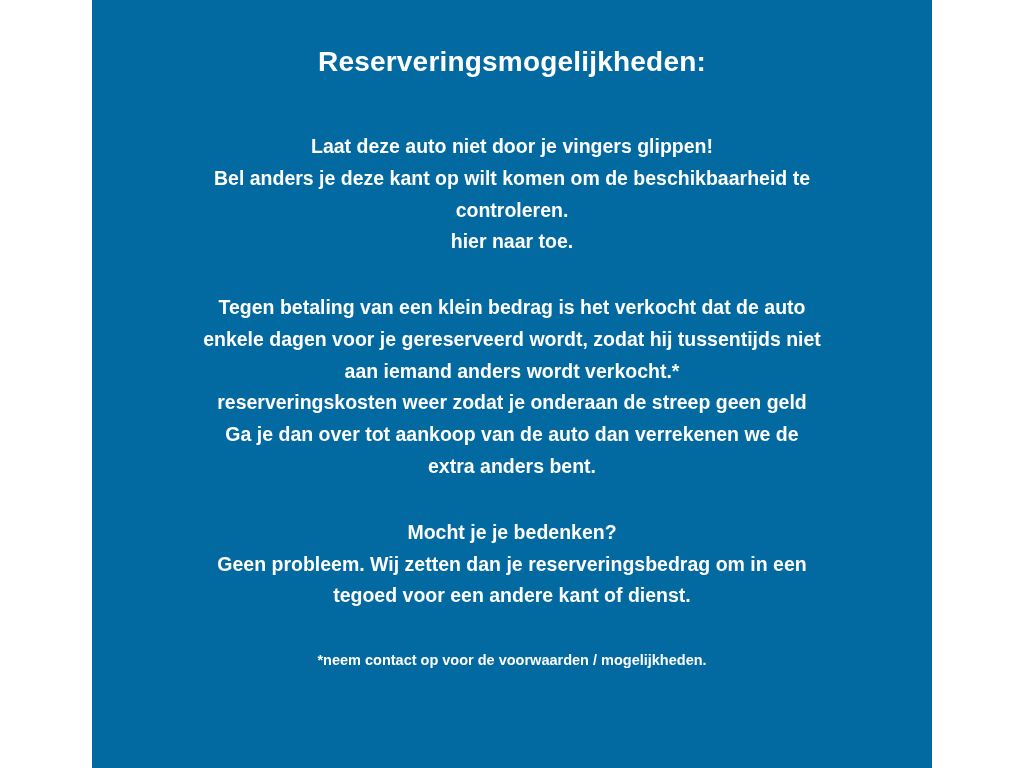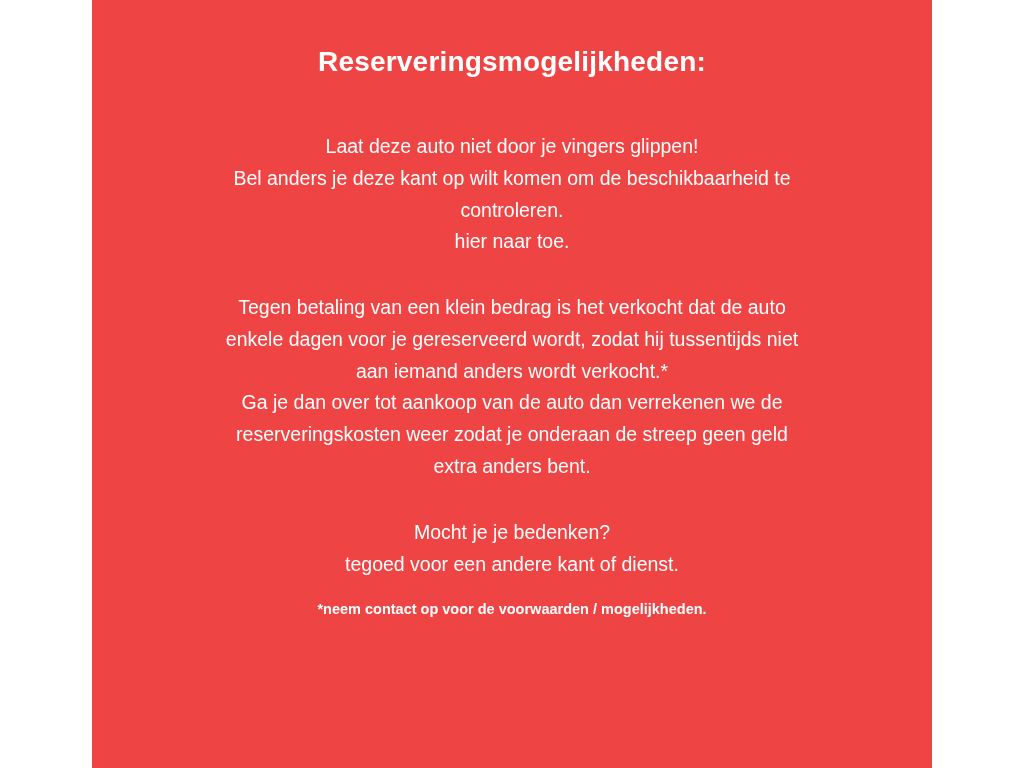--- a/index.html
+++ b/index.html
@@ -18,48 +18,48 @@
     width: 1024px;
     height: 768px;
     background: #ffffff;
   }
   #panel {
     position: absolute;
     left: 92px;
     top: 0;
     width: 840px;
     height: 768px;
-    background: #ef4444;
+    background: #0369a1;
     box-sizing: border-box;
     padding: 30px 60px 20px 60px;
     color: #ffffff;
     text-align: center;
   }
   .doc-title {
     font-size: 28px;
     font-weight: bold;
     letter-spacing: 0.2px;
     margin: 14px 0 0 0;
     line-height: 1.25;
   }
   .block {
     font-size: 19.5px;
-    font-weight: normal;
+    font-weight: bold;
     line-height: 1.63;
     margin: 10px;
     padding: 0;
   }
   .block.b1 { margin-top: 52px; }
   .block.b2 { margin-top: 34px; }
   .block.b3 { margin-top: 34px; }
   .footnote {
     font-size: 14.5px;
     font-weight: bold;
     line-height: 1.5;
-    margin-top: 19px;
+    margin-top: 38px;
   }
   .line {
     display: block;
   }
 </style>
 </head>
 <body>
 
 <div id="page">
   <div id="panel">
@@ -70,26 +70,27 @@
       <span class="line">Laat deze auto niet door je vingers glippen!</span>
       <span class="line">Bel anders je deze kant op wilt komen om de beschikbaarheid te</span>
       <span class="line">controleren.</span>
       <span class="line">hier naar toe.</span>
     </p>
 
     <p class="block b2">
       <span class="line">Tegen betaling van een klein bedrag is het verkocht dat de auto</span>
       <span class="line">enkele dagen voor je gereserveerd wordt, zodat hij tussentijds niet</span>
       <span class="line">aan iemand anders wordt verkocht.*</span>
+      <span class="line">reserveringskosten weer zodat je onderaan de streep geen geld</span>
       <span class="line">Ga je dan over tot aankoop van de auto dan verrekenen we de</span>
-      <span class="line">reserveringskosten weer zodat je onderaan de streep geen geld</span>
       <span class="line">extra anders bent.</span>
     </p>
 
     <p class="block b3">
       <span class="line">Mocht je je bedenken?</span>
+      <span class="line">Geen probleem. Wij zetten dan je reserveringsbedrag om in een</span>
       <span class="line">tegoed voor een andere kant of dienst.</span>
     </p>
 
     <p class="footnote">*neem contact op voor de voorwaarden / mogelijkheden.</p>
 
   </div>
 </div>
 
 </body></html>

